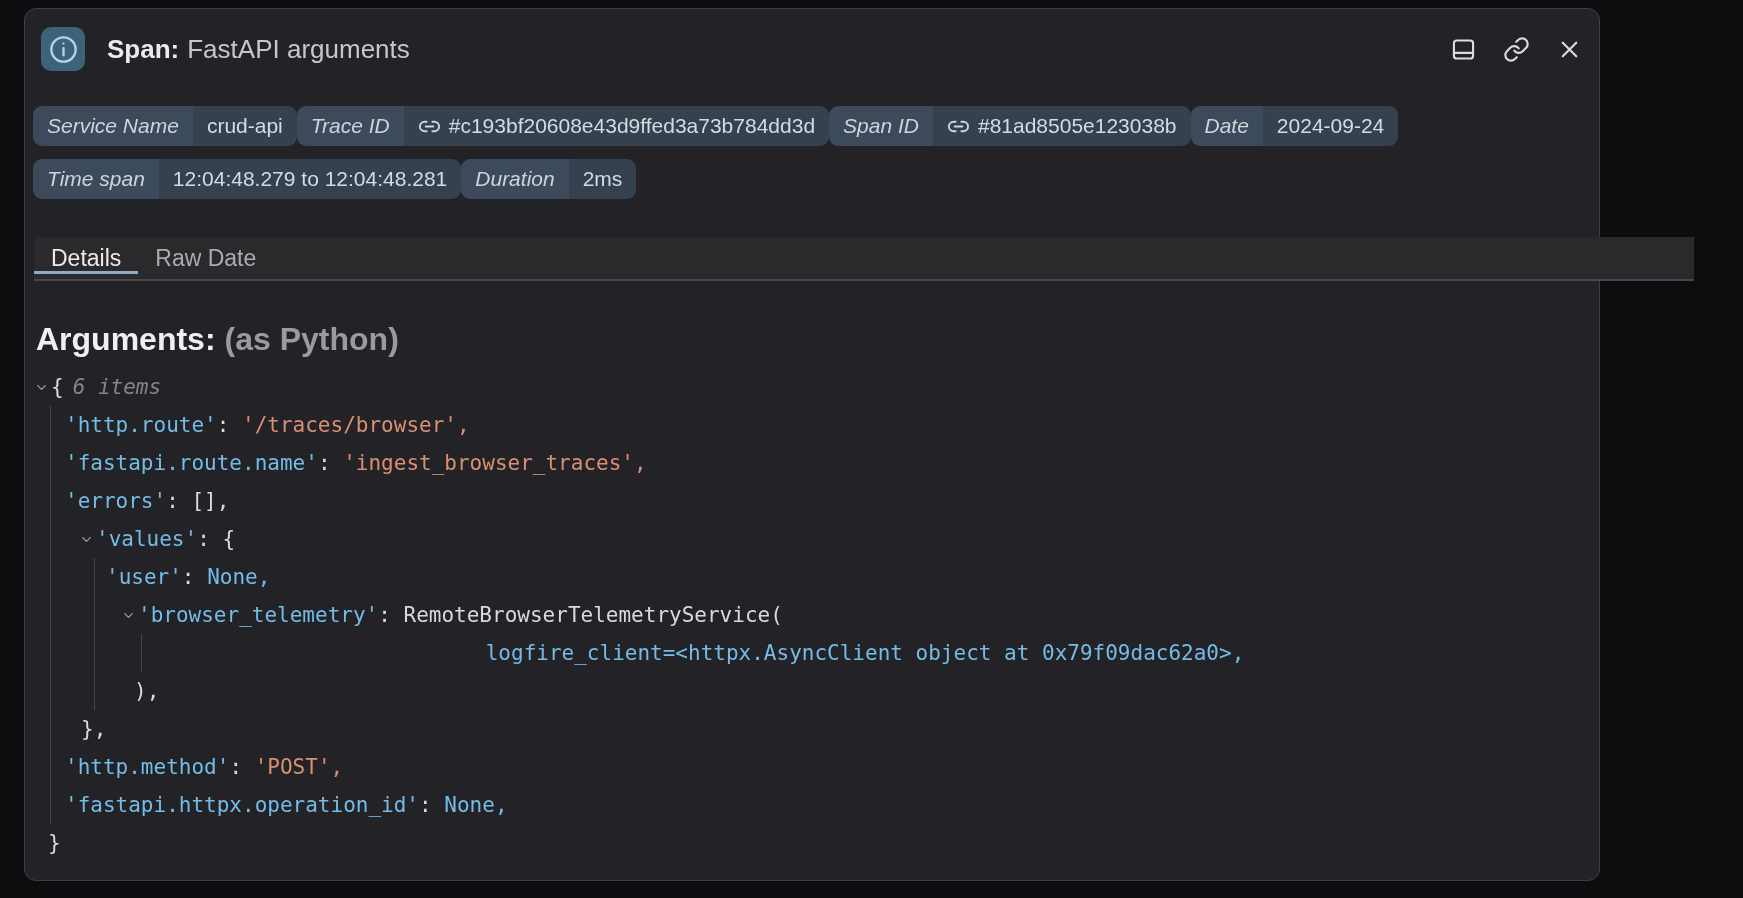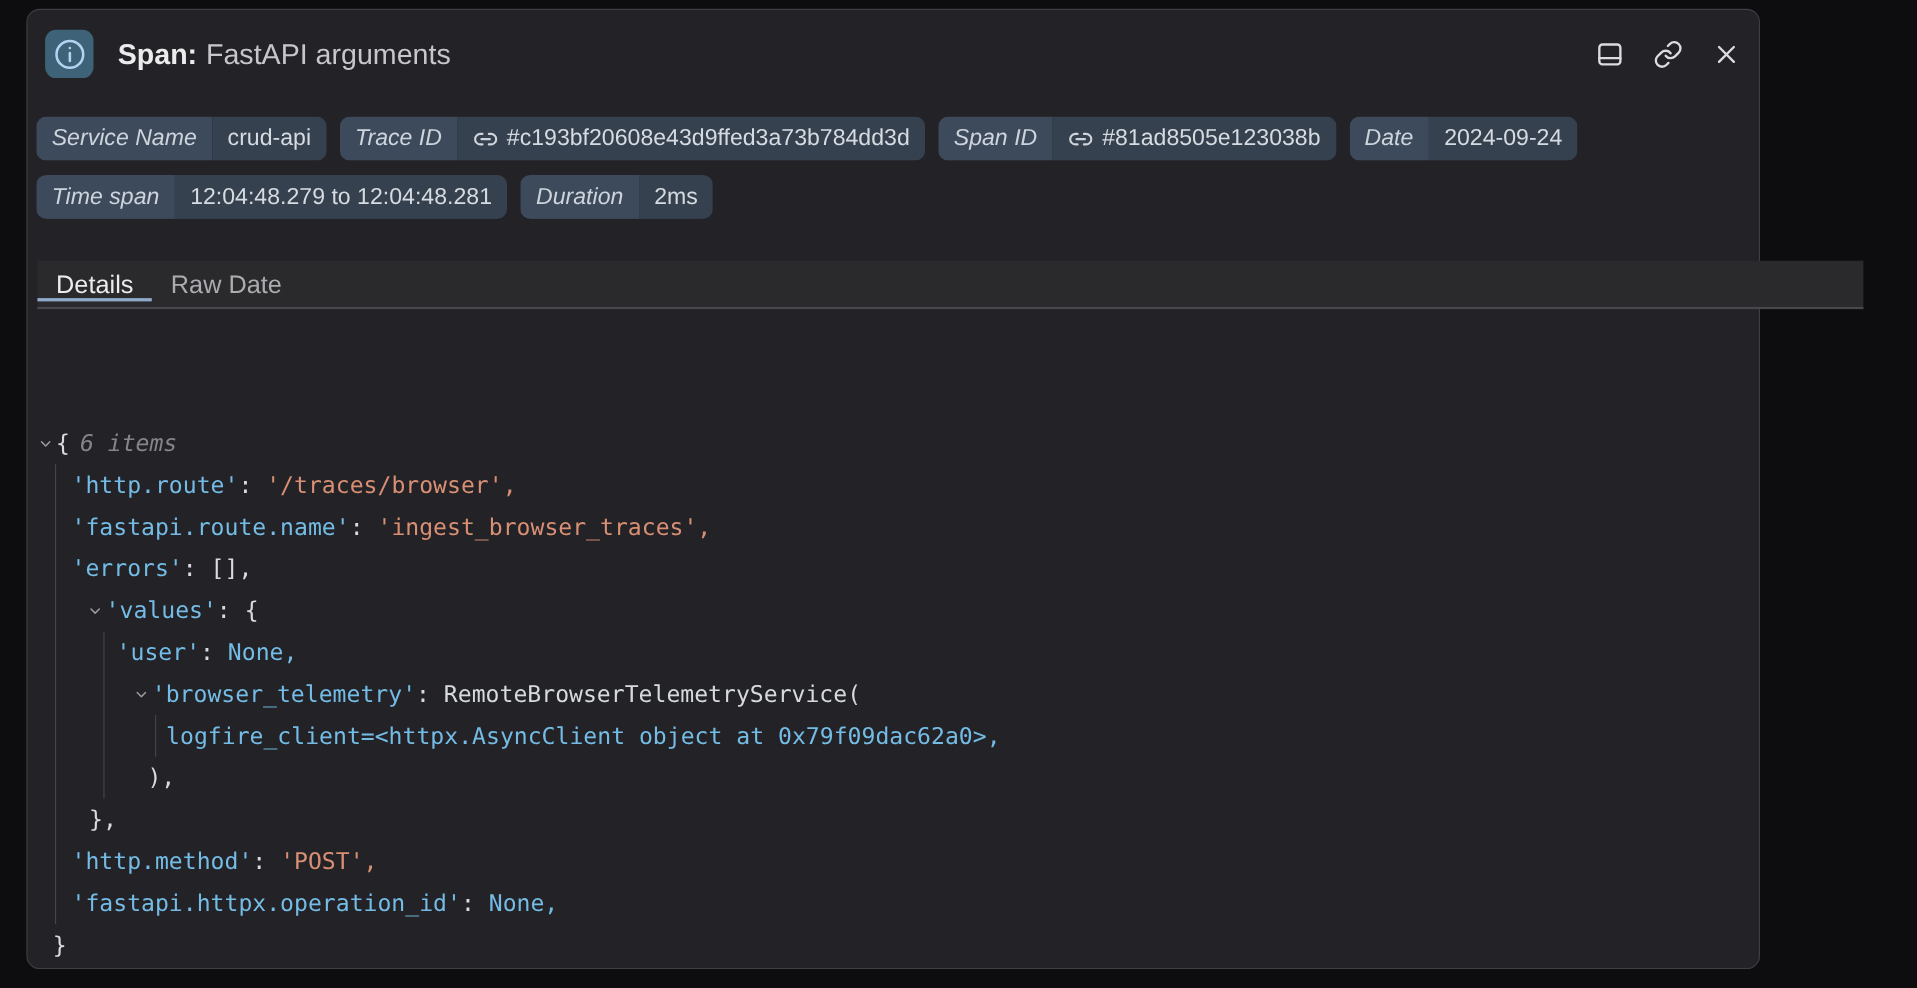--- a/index.html
+++ b/index.html
@@ -18,21 +18,21 @@
                     stroke-width:1.8; stroke-linecap:round; }
   .title { margin-left:22px; font-size:26px; color:#c7c7cb; white-space:nowrap; }
   .title .t-prefix { color:#ebebed; font-weight:bold; margin-right:8px; }
   .header-actions { margin-left:auto; display:flex; align-items:center; gap:25px; }
   .icon-btn { width:28px; height:28px; display:flex; align-items:center; justify-content:center;
               cursor:pointer; background:none; border:none; }
   .icon-btn svg { width:27px; height:27px; stroke:#dcdcde; fill:none; stroke-width:1.9;
                   stroke-linecap:round; stroke-linejoin:round; }
 
   
-  .badge-row { position:absolute; left:8px; display:flex; gap:12px;text-align:center; }
+  .badge-row { position:absolute; left:8px; display:flex; gap:0;text-align:center; }
   .badge-row.row1 { top:97px; }
   .badge-row.row2 { top:150px; }
   .badge { display:flex; height:40px; border-radius:9px; overflow:hidden;
            font-size:21px; white-space:nowrap; }
   .badge-label { background:var(--badge-label-bg); color:#ced4dc; font-style:italic;
                  display:flex; align-items:center; padding:0 14px; }
   .badge-value { background:var(--badge-value-bg); color:var(--badge-text);
                  display:flex; align-items:center; padding:0 14px; gap:8px; }
   .badge-value svg { width:23px; height:23px; stroke:#cfd4da; fill:none; stroke-width:2;
                      stroke-linecap:round; flex:0 0 auto; }
@@ -47,21 +47,21 @@
   .tab.active::after { content:""; position:absolute; left:0; right:0; bottom:-2px;
                        height:3px; background:var(--accent-underline); }
 
   
   .section-title { position:absolute; top:312px; left:11px; font-size:32px; font-weight:bold;
                    color:#f0f0f2; white-space:nowrap; }
   .section-title .sub { color:var(--heading-sub); margin-left:9px; }
 
   
   .code { position:absolute; top:359px; left:9px; right:20px; height:500px;
-          font-family:"DejaVu Sans Mono", monospace; font-size:21px;margin-top:16px; }
+          font-family:"DejaVu Sans Mono", monospace; font-size:21px; }
   .code-line { height:38px; line-height:38px; white-space:pre; }
   .chev { display:inline-block; width:16px; margin-right:1px; }
   .chev svg { width:15px; height:15px; stroke:#9b9ba1; fill:none; stroke-width:2.2;
               stroke-linecap:round; stroke-linejoin:round; vertical-align:-1px; cursor:pointer; }
   .tok-key  { color:var(--code-key); }
   .tok-str  { color:var(--code-string); }
   .tok-punc { color:var(--code-punct); }
   .tok-kw   { color:var(--code-key); }
   .tok-plain{ color:#d6dade; }
   .tok-meta { color:var(--code-meta); font-style:italic; margin-left:9px; }
@@ -143,39 +143,42 @@
         <span class="badge-label">Duration</span>
         <span class="badge-value">2ms</span>
       </span>
     </div>
 
   <div class="tabs" id="tabs">
       <div class="tab active">Details</div>
       <div class="tab">Raw Date</div>
     </div>
 
+  <div class="section-title">
+    <span>Arguments:</span><span class="sub">(as Python)</span>
+  </div>
 
   <div class="code" id="code">
     <div class="guide g1"></div>
     <div class="guide g2"></div>
     <div class="guide g3"></div>
   <div class="code-line" style="padding-left: 0px;"><span class="chev"><svg viewBox="0 0 24 24">
             <path d="m6 9 6 6 6-6"></path>
           </svg></span><span class="tok-punc">{</span><span class="tok-meta">6 items</span></div>
       <div class="code-line" style="padding-left: 31px;"><span class="tok-key">'http.route'</span><span class="tok-punc">: </span><span class="tok-str">'/traces/browser',</span></div>
       <div class="code-line" style="padding-left: 31px;"><span class="tok-key">'fastapi.route.name'</span><span class="tok-punc">: </span><span class="tok-str">'ingest_browser_traces',</span></div>
       <div class="code-line" style="padding-left: 31px;"><span class="tok-key">'errors'</span><span class="tok-punc">: [],</span></div>
       <div class="code-line" style="padding-left: 45px;"><span class="chev"><svg viewBox="0 0 24 24">
             <path d="m6 9 6 6 6-6"></path>
           </svg></span><span class="tok-key">'values'</span><span class="tok-punc">: {</span></div>
       <div class="code-line" style="padding-left: 72px;"><span class="tok-key">'user'</span><span class="tok-punc">: </span><span class="tok-kw">None,</span></div>
       <div class="code-line" style="padding-left: 87px;"><span class="chev"><svg viewBox="0 0 24 24">
             <path d="m6 9 6 6 6-6"></path>
           </svg></span><span class="tok-key">'browser_telemetry'</span><span class="tok-punc">: </span><span class="tok-plain">RemoteBrowserTelemetryService(</span></div>
-      <div class="code-line" style="padding-left: 117px;"><span class="tok-kw">logfire_client=&lt;httpx.AsyncClient object at 0x79f09dac62a0&gt;,</span></div>
+      <div class="code-line" style="padding-left: 117px; text-align: center;"><span class="tok-kw">logfire_client=&lt;httpx.AsyncClient object at 0x79f09dac62a0&gt;,</span></div>
       <div class="code-line" style="padding-left: 100px;"><span class="tok-punc">),</span></div>
       <div class="code-line" style="padding-left: 47px;"><span class="tok-punc">},</span></div>
       <div class="code-line" style="padding-left: 31px;"><span class="tok-key">'http.method'</span><span class="tok-punc">: </span><span class="tok-str">'POST',</span></div>
       <div class="code-line" style="padding-left: 31px;"><span class="tok-key">'fastapi.httpx.operation_id'</span><span class="tok-punc">: </span><span class="tok-kw">None,</span></div>
       <div class="code-line" style="padding-left: 14px;"><span class="tok-punc">}</span></div>
     </div>
 
 </div>
 
 </body></html>

